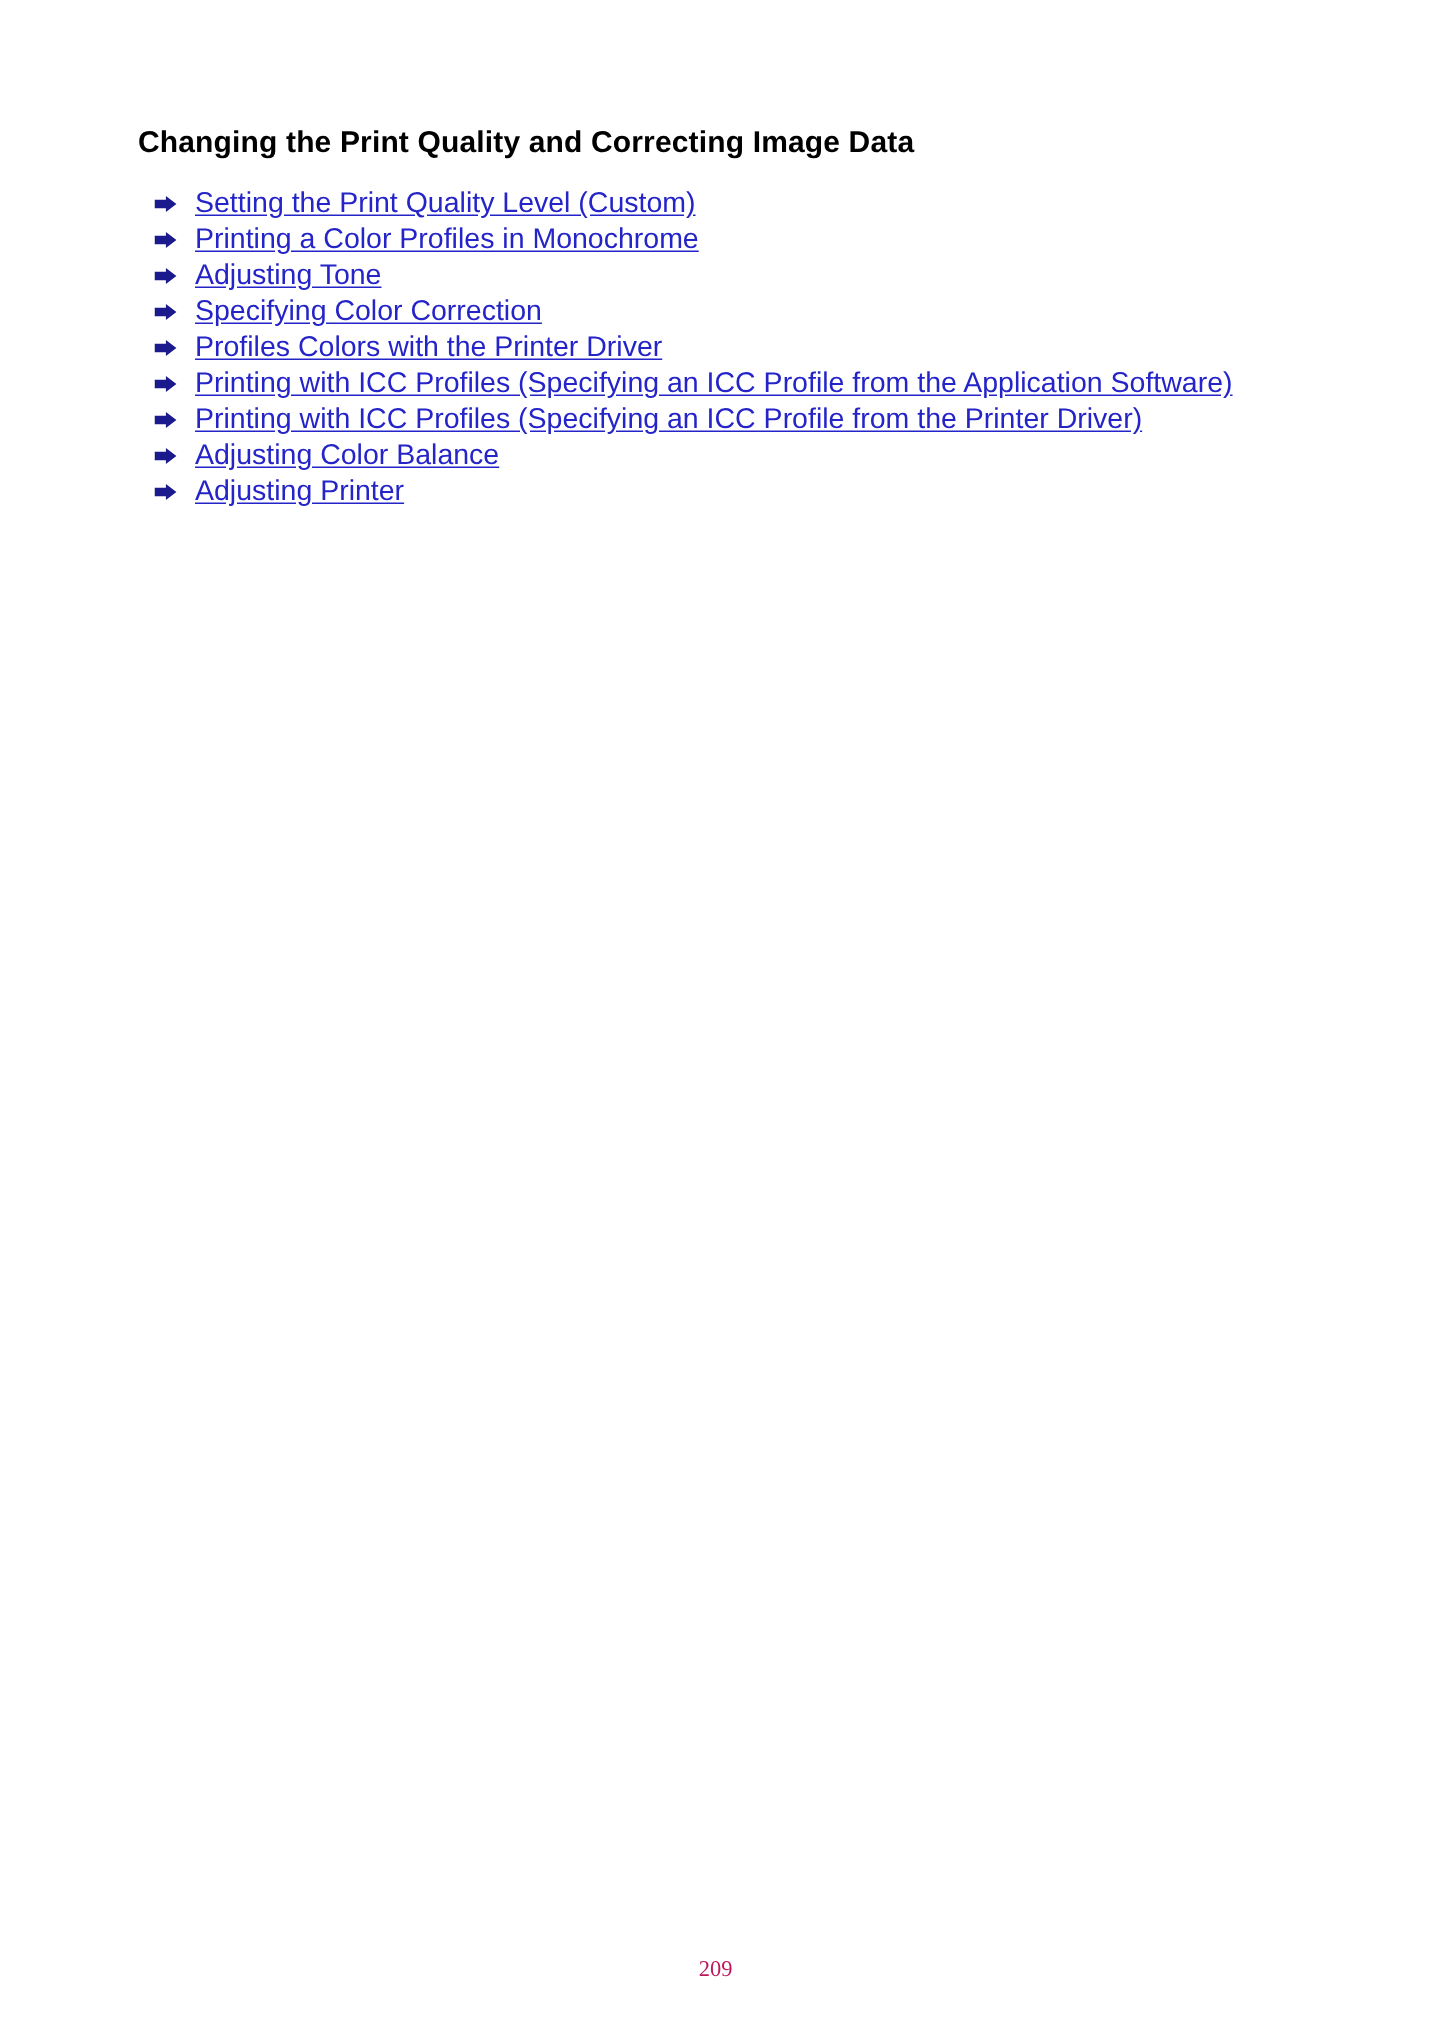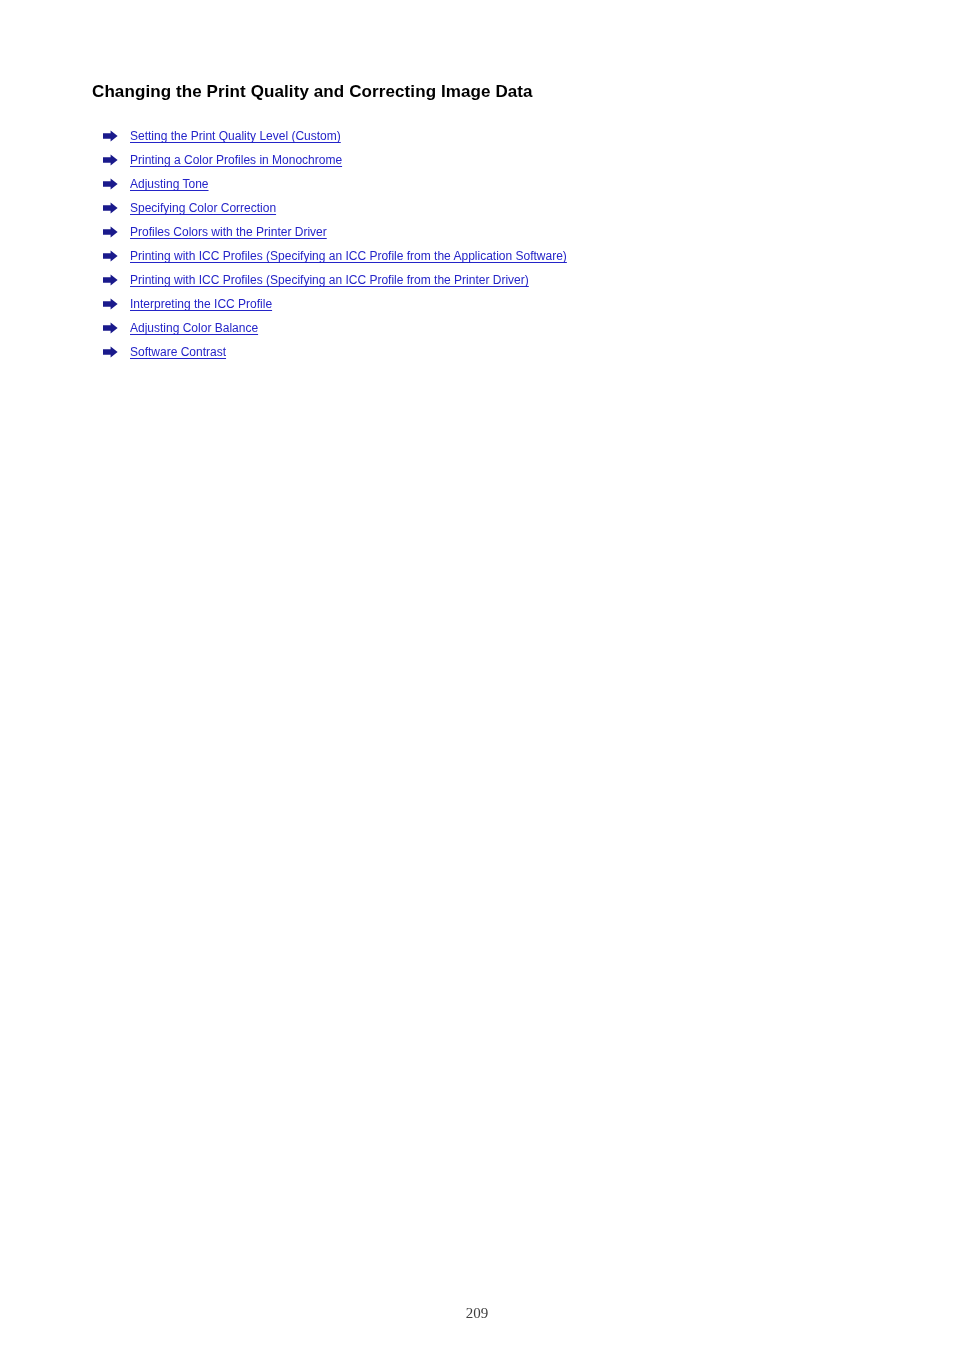--- a/index.html
+++ b/index.html
@@ -13,21 +13,21 @@
     height: 1350px;
     background: #ffffff;
     overflow: hidden;
     font-family: "Liberation Sans", sans-serif;
   }
   .page-title {
     position: absolute;
     left: 92px;
     top: 71px;
     font-family: "Liberation Sans", sans-serif;
-    font-size: 17px;
+    font-size: 20px;
     font-weight: bold;
     color: #000000;
     letter-spacing: 0.1px;
     white-space: nowrap;
   }
   .link-list {
     position: absolute;
     left: 103px;
     top: 124px;
     margin: 0;
@@ -48,37 +48,37 @@
     margin-right: 9px;
   }
   .arrow-icon svg {
     display: block;
     position: absolute;
     left: 0;
     top: 3px;
   }
   .doc-link {
     font-family: "Liberation Sans", sans-serif;
-    font-size: 12px;
+    font-size: 19px;
     color: #2424c8;
     text-decoration: underline;
     text-underline-offset: 2px;
     white-space: nowrap;
     cursor: pointer;
     line-height: 18px;
   }
   .page-number {
     position: absolute;
     left: 0;
     right: 0;
     top: 1305px;
     text-align: center;
     font-family: "Liberation Serif", serif;
     font-size: 15px;
-    color: #404040;
+    color: #be185d;
   }
 </style>
 </head>
 <body>
 
 <div class="page">
 
   <h1 class="page-title">Changing the Print Quality and Correcting Image Data</h1>
 
   <ul class="link-list" id="link-list">
@@ -137,35 +137,27 @@
           </svg>
         </span>
         <a class="doc-link">Printing with ICC Profiles (Specifying an ICC Profile from the Printer Driver)</a>
       </li>
       <li class="link-row">
         <span class="arrow-icon">
           <svg width="15" height="12" viewBox="0 0 15 12" xmlns="http://www.w3.org/2000/svg">
             <path d="M0 3.2 H7.6 V0.6 L14.6 6 L7.6 11.4 V8.8 H0 Z" fill="#1a1a8c"></path>
           </svg>
         </span>
-        <a class="doc-link">Interpreting the ICC Profile</a>
-      </li>
-      <li class="link-row">
-        <span class="arrow-icon">
-          <svg width="15" height="12" viewBox="0 0 15 12" xmlns="http://www.w3.org/2000/svg">
-            <path d="M0 3.2 H7.6 V0.6 L14.6 6 L7.6 11.4 V8.8 H0 Z" fill="#1a1a8c"></path>
-          </svg>
-        </span>
         <a class="doc-link">Adjusting Color Balance</a>
       </li>
       <li class="link-row">
         <span class="arrow-icon">
           <svg width="15" height="12" viewBox="0 0 15 12" xmlns="http://www.w3.org/2000/svg">
             <path d="M0 3.2 H7.6 V0.6 L14.6 6 L7.6 11.4 V8.8 H0 Z" fill="#1a1a8c"></path>
           </svg>
         </span>
-        <a class="doc-link">Software Contrast</a>
+        <a class="doc-link">Adjusting Printer</a>
       </li>
     </ul>
 
   <div class="page-number">209</div>
 
 </div>
 
 </body></html>

